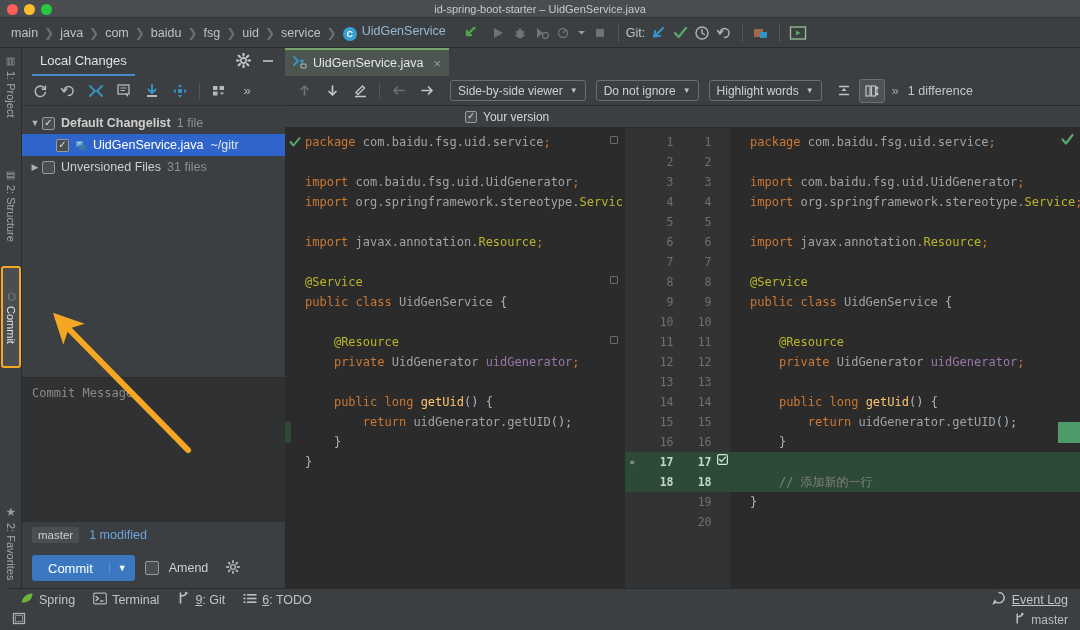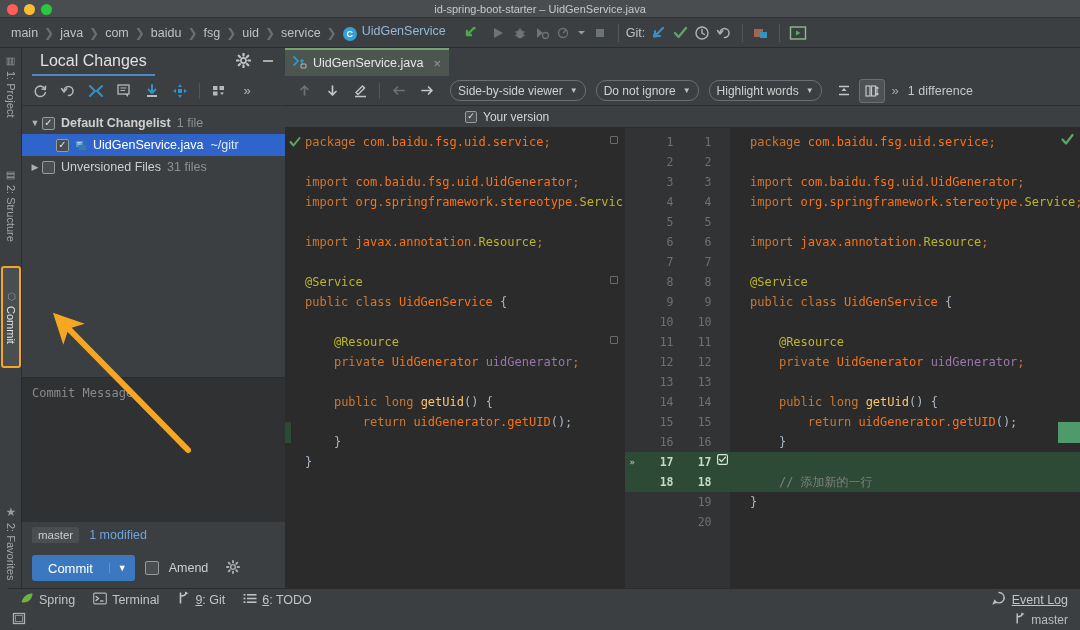--- a/index.html
+++ b/index.html
@@ -64,21 +64,21 @@
   
   .lc-panel {
     position:absolute; left:22px; top:48px; width:263px; bottom:42px;
     background:#3c3f41; display:flex; flex-direction:column;
   }
   .lc-head {
     height:28px; display:flex; align-items:center; position:relative;
     background:#3c3f41; padding-left:10px;
   }
   .lc-tab {
-    font-size:16px; color:#e0e0e0; padding:0 8px; line-height:26px; height:28px;
+    font-size:13px; color:#e0e0e0; padding:0 8px; line-height:26px; height:28px;
     border-bottom:2px solid #4a88c7;
   }
   .lc-head-right { margin-left:auto; display:flex; align-items:center; gap:10px; padding-right:10px; }
   .lc-toolbar {
     height:30px; display:flex; align-items:center; gap:2px; padding:0 5px;
     background:#3c3f41; border-bottom:1px solid #2f3133;
   }
   .tbtn { width:26px; height:24px; display:flex; align-items:center; justify-content:center; border-radius:3px; }
   .vsep { width:1px; height:16px; background:#555; margin:0 4px; }
 
@@ -125,21 +125,21 @@
     height:28px; background:#4d5550; border-top:2px solid #74a36b;
     display:flex; align-items:center; padding:0 8px; gap:6px; font-size:12.5px; color:#e6e6e6;
   }
   .tab .x { color:#9a9a9a; font-size:13px; margin-left:4px; }
 
   .difftoolbar {
     height:30px; background:#3c3f41; display:flex; align-items:center; gap:2px;
     padding:0 6px; border-bottom:1px solid #2b2b2b;
   }
   .combo {
-    border:1px solid #6b6f71; border-radius:10px; height:21px; display:flex; align-items:center;
+    border:1px solid #6b6f71; border-radius:3px; height:21px; display:flex; align-items:center;
     padding:0 7px; gap:7px; font-size:12px; color:#d0d0d0; background:#3c3f41; white-space:nowrap;
   }
   .combo .cv { font-size:8px; color:#c0c0c0; }
   .diffcount { font-size:12.5px; color:#c6c6c6; white-space:nowrap;text-align:right; }
 
   .diffhead {
     height:22px; background:#3c3f41; display:flex; align-items:center;
     font-size:12px; color:#d4d4d4; border-bottom:1px solid #2b2b2b;
   }
   .dh-left { width:340px; display:flex; align-items:center; gap:6px; padding-left:8px; }
@@ -157,21 +157,21 @@
   .ln { height:20px; line-height:20px; white-space:pre; padding-left:20px; }
   .gl { height:20px; line-height:20px; display:flex; align-items:center; }
   .gl .a { width:44px; text-align:right; padding-right:4px; }
   .gl .b { width:44px; text-align:right; padding-right:4px; }
   .gl .c { width:17px; text-align:center; font-size:9px; }
   .gl.add { background:#2c4a35; color:#9fb7a4; }
   .gl.add .a, .gl.add .b { color:#c6d8c9; font-weight:bold; }
 
   
   .kw{color:#cc7832;} .ann{color:#bbb529;} .fld{color:#9876aa;} .mth{color:#ffc66d;}
-  .pl{color:#f97316;} .cmt{color:#808080;}
+  .pl{color:#a3a3a3;} .cmt{color:#808080;}
   .semi{color:#cc7832;} .brc{color:#a9b7c6;}
 
   .addline { background:#2c4a35; }
 
   
   .bottombar {
     position:absolute; left:8px; right:0; bottom:20px; height:22px; background:#3c3f41;
     display:flex; align-items:center; gap:18px; padding:0 12px; border-top:1px solid #2b2b2b;
     font-size:12.5px; color:#c3c3c3;
   }

